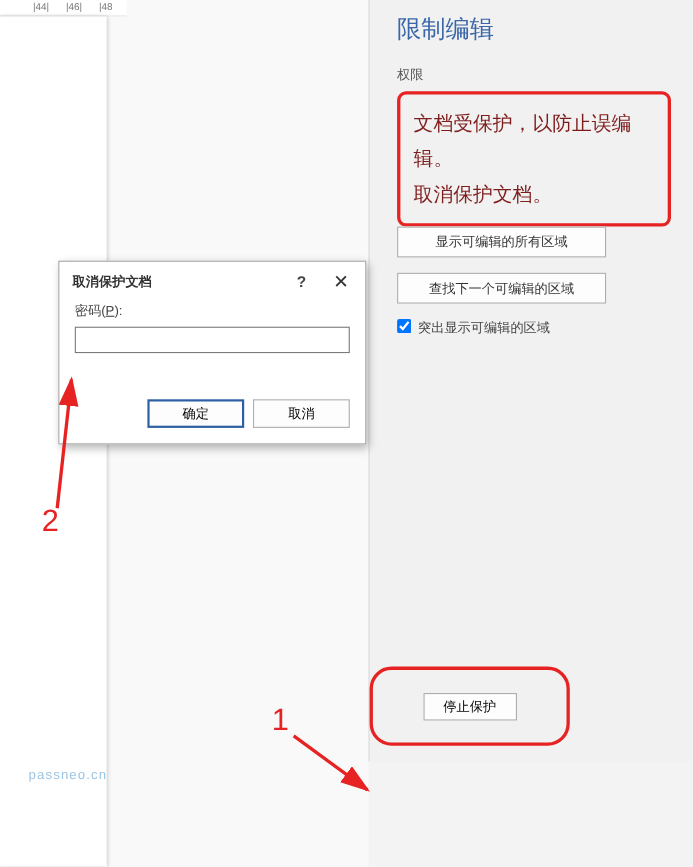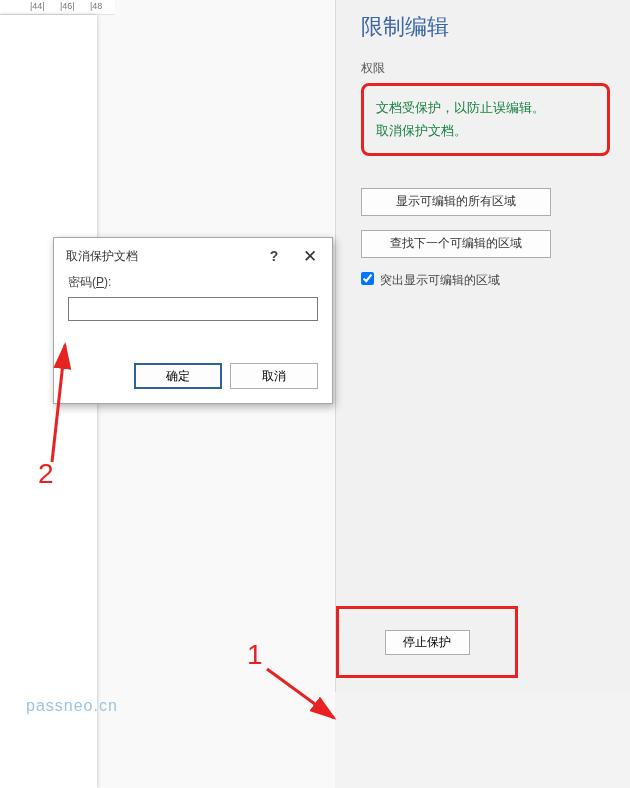--- a/index.html
+++ b/index.html
@@ -10,44 +10,44 @@
     .doc-area { position: absolute; left: 0; top: 0; width: 335px; height: 788px; background: #f9f9f9; }
     .ruler { position: absolute; left: 0; top: 0; width: 115px; height: 15px; background: #fff; border-bottom: 1px solid #e5e5e5; }
     .ruler-tick { position: absolute; top: 0; height: 32px; line-height: 13px; font-size: 9px; color: #777; letter-spacing: 0; padding: 0 2px; }
     .t44 { left: 28px; } .t46 { left: 58px; } .t48 { left: 88px; }
     .page { position: absolute; left: 0; top: 15px; width: 97px; height: 773px; background: #fff; box-shadow: 0 0 4px rgba(0,0,0,0.25); }
 
     
     .side-panel { position: absolute; left: 335px; top: 0; width: 295px; height: 692px; background: #f1f1f1; border-left: 1px solid #d9d9d9; padding: 12px 20px 0 25px; }
     .panel-title { font-size: 22px; color: #3a66a8; font-weight: 400; margin-bottom: 18px; }
     .section-label { font-size: 12px; color: #555; margin-bottom: 6px; }
-    .info-box { border: 3px solid #e72222; border-radius: 8px; padding: 10px 12px; margin-bottom: 32px; line-height: 1.8; font-size: 13px; color: #15803d; }
+    .info-box { border: 3px solid #e72222; border-radius: 8px; padding: 10px 12px; line-height: 1.8; font-size: 18px; color: #7f1d1d; }
     .panel-btn { display: block; width: 190px; height: 28px; background: #fdfdfd; border: 1px solid #adadad; margin-bottom: 14px; font-size: 12px; color: #333; cursor: pointer; }
     .checkbox-row { display: flex; align-items: flex-start; gap: 6px; margin-top: 2px; }
     .checkbox-row input { width: 13px; height: 13px; }
-    .stop-box { position: absolute; left: 0; bottom: 14px; width: 182px; height: 72px; border: 3px solid #e72222; border-radius: 0; display: flex; align-items: center; justify-content: center; }
+    .stop-box { position: absolute; left: 0; bottom: 14px; width: 182px; height: 72px; border: 3px solid #e72222; border-radius: 20px; display: flex; align-items: center; justify-content: center; }
     .stop-btn { width: 85px; height: 25px; border: 1px solid #adadad; background: #fdfdfd; font-size: 12px; cursor: pointer; }
 
     
     .dialog { position: absolute; left: 53px; top: 237px; width: 280px; height: 167px; background: #fff; border: 1px solid #a7a7a7; box-shadow: 2px 3px 8px rgba(0,0,0,0.3); }
     .dlg-titlebar { height: 36px; display: flex; align-items: center; padding: 0 4px 0 12px; }
-    .dlg-title { flex: 1; font-size: 12px; color: #333; }
+    .dlg-title { flex: 1; font-size: 12px; color: #333; font-weight: bold; }
     .dlg-help, .dlg-close { width: 36px; height: 36px; display: flex; align-items: center; justify-content: center; cursor: pointer; font-family: Arial, sans-serif; }
     .dlg-help { font-size: 14px; font-weight: bold; color: #444; }
     .dlg-close { font-size: 17px; color: #333; }
     .dlg-body { padding: 0 14px; }
     .dlg-label { font-size: 12px; margin-bottom: 6px; }
     .dlg-label u { text-decoration: underline; }
     .dlg-input { width: 100%; height: 24px; border: 1px solid #7a7a7a; padding: 2px 4px; font-size: 12px; }
     .dlg-buttons { position: absolute; bottom: 14px; right: 14px; display: flex; gap: 8px; }
     .dlg-btn { width: 88px; height: 26px; border: 1px solid #adadad; background: #fdfdfd; font-size: 12px; cursor: pointer; }
     .dlg-btn.primary { border: 2px solid #2c5fa3; }
 
     
-    .watermark { position: absolute; left: 26px; top: 697px; font-size: 16px; color: #9bc4e3; letter-spacing: 1px; }
+    .watermark { position: absolute; left: 26px; top: 697px; font-size: 12px; color: #9bc4e3; letter-spacing: 1px; }
     .num-label { position: absolute; font-size: 28px; color: #e72222; font-weight: 400; }
     .num1 { left: 247px; top: 639px; }
     .num2 { left: 38px; top: 458px; }
     .arrow-svg { position: absolute; left: 0; top: 0; pointer-events: none; }
   </style>
 </head>
 <body>
 
 <div class="doc-area">
   <div class="ruler">

